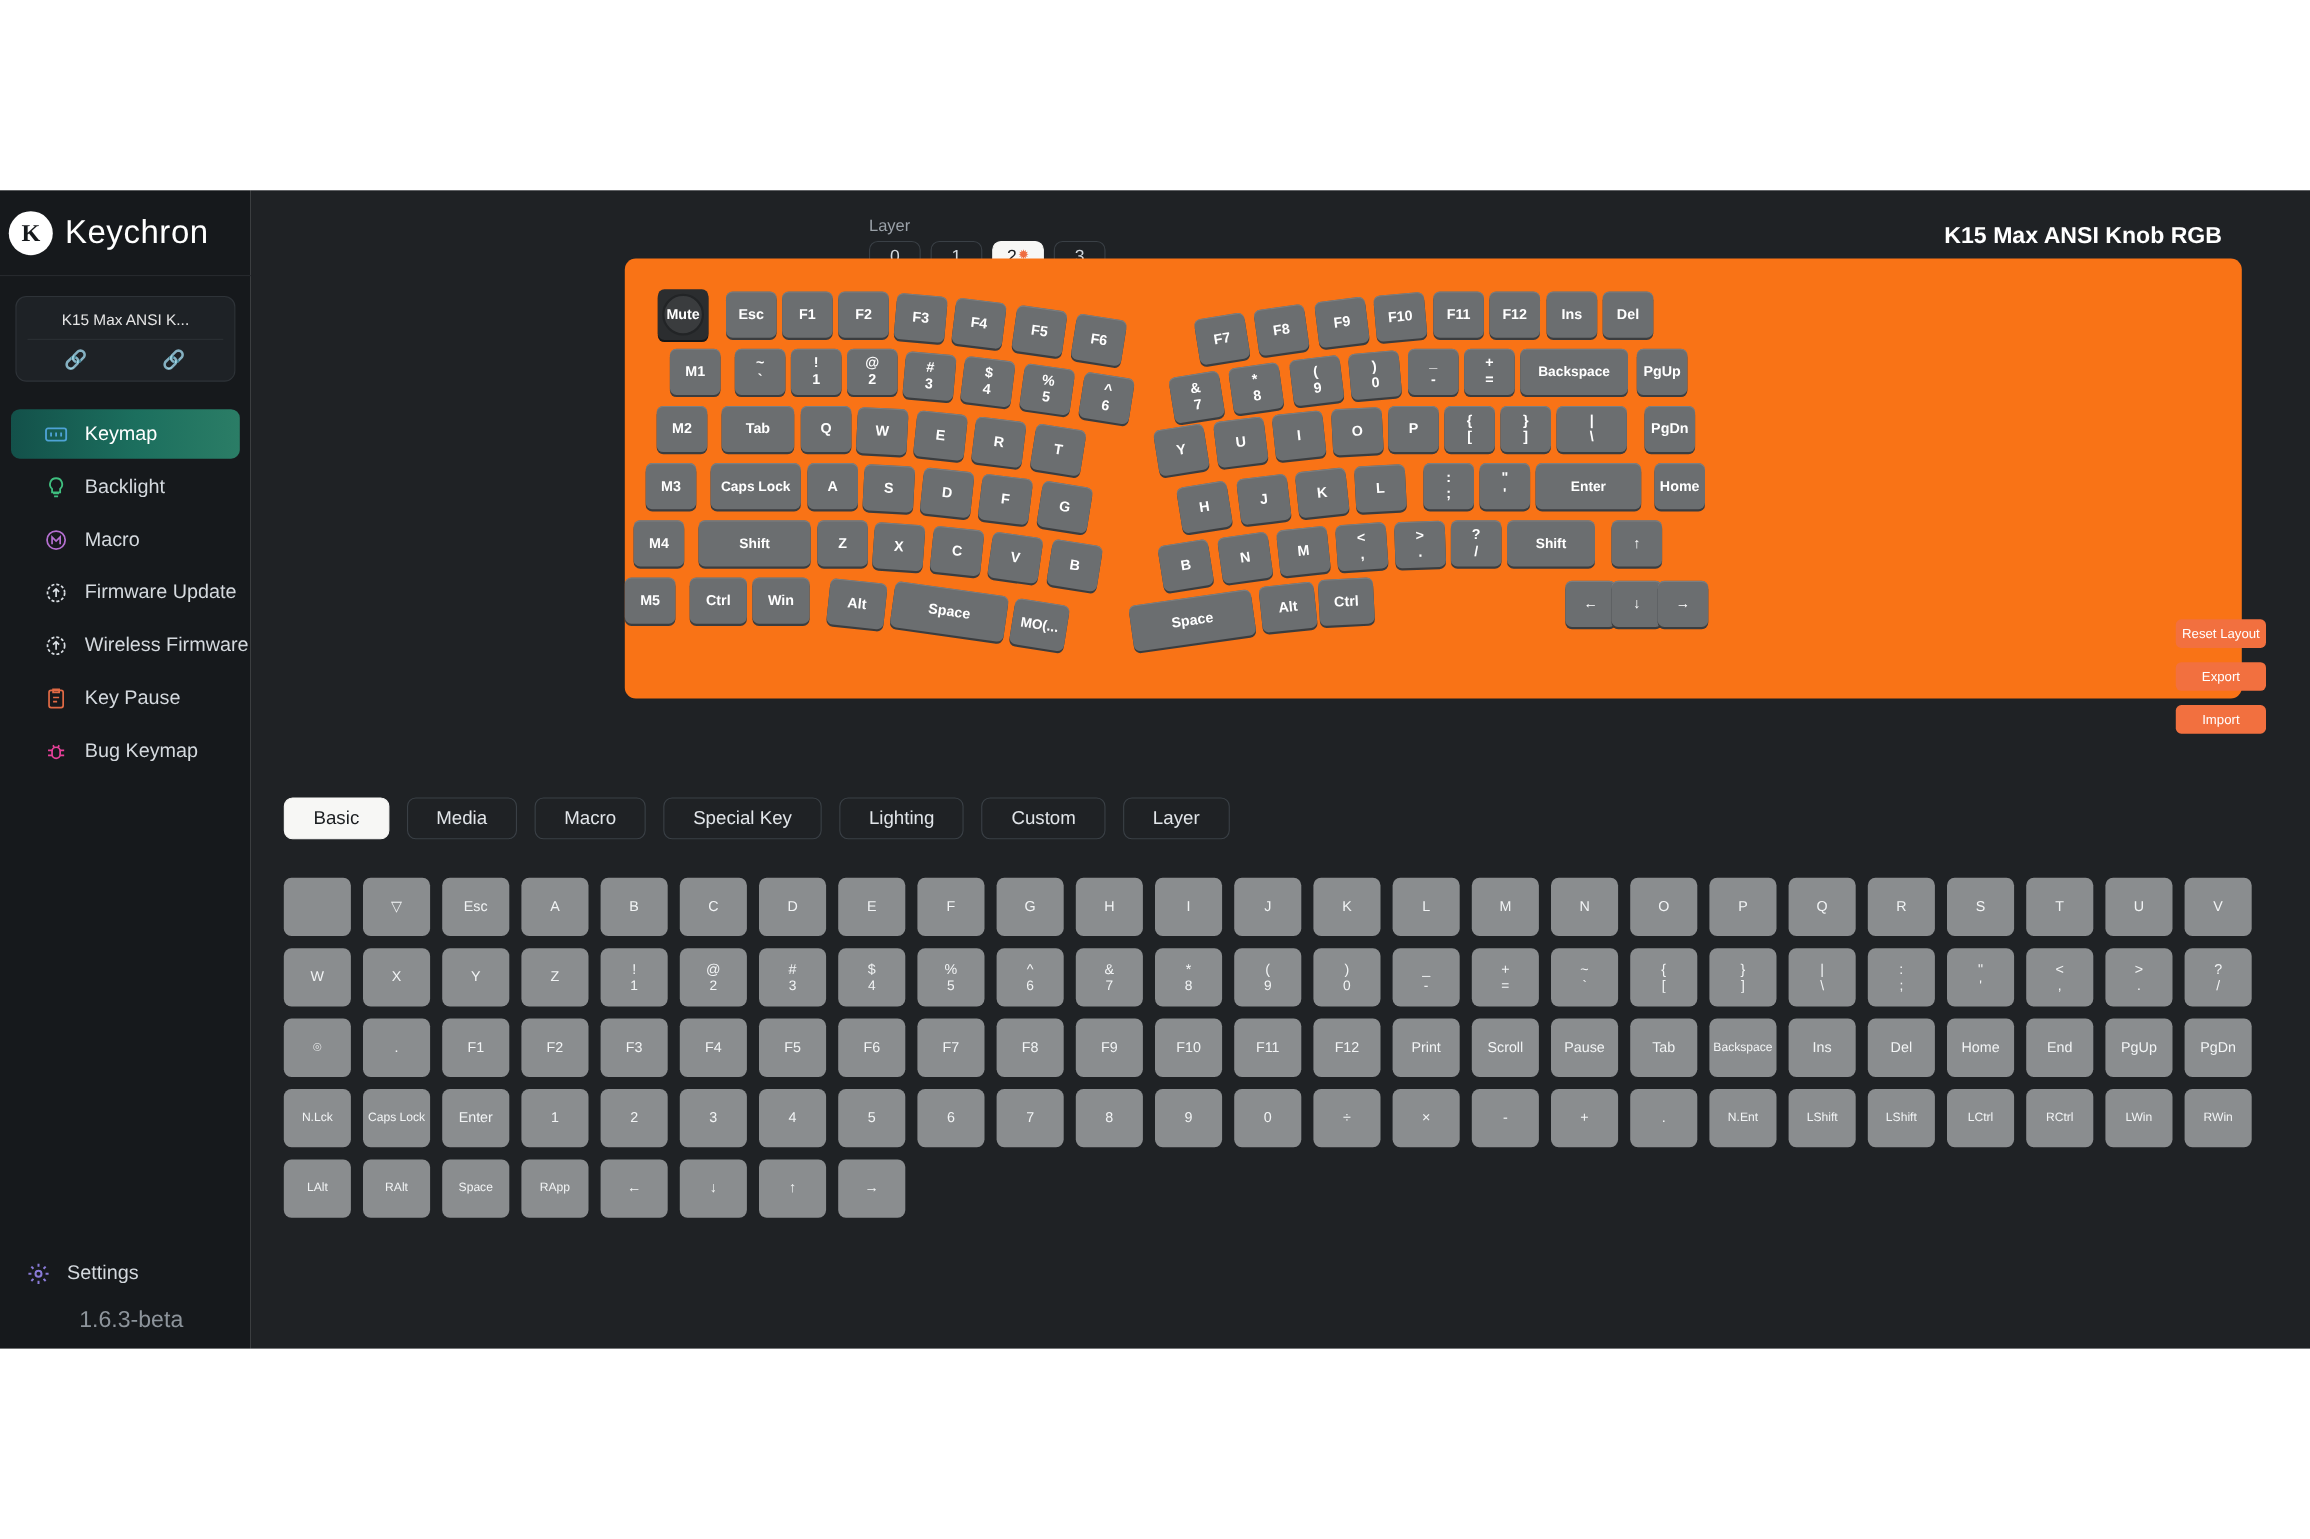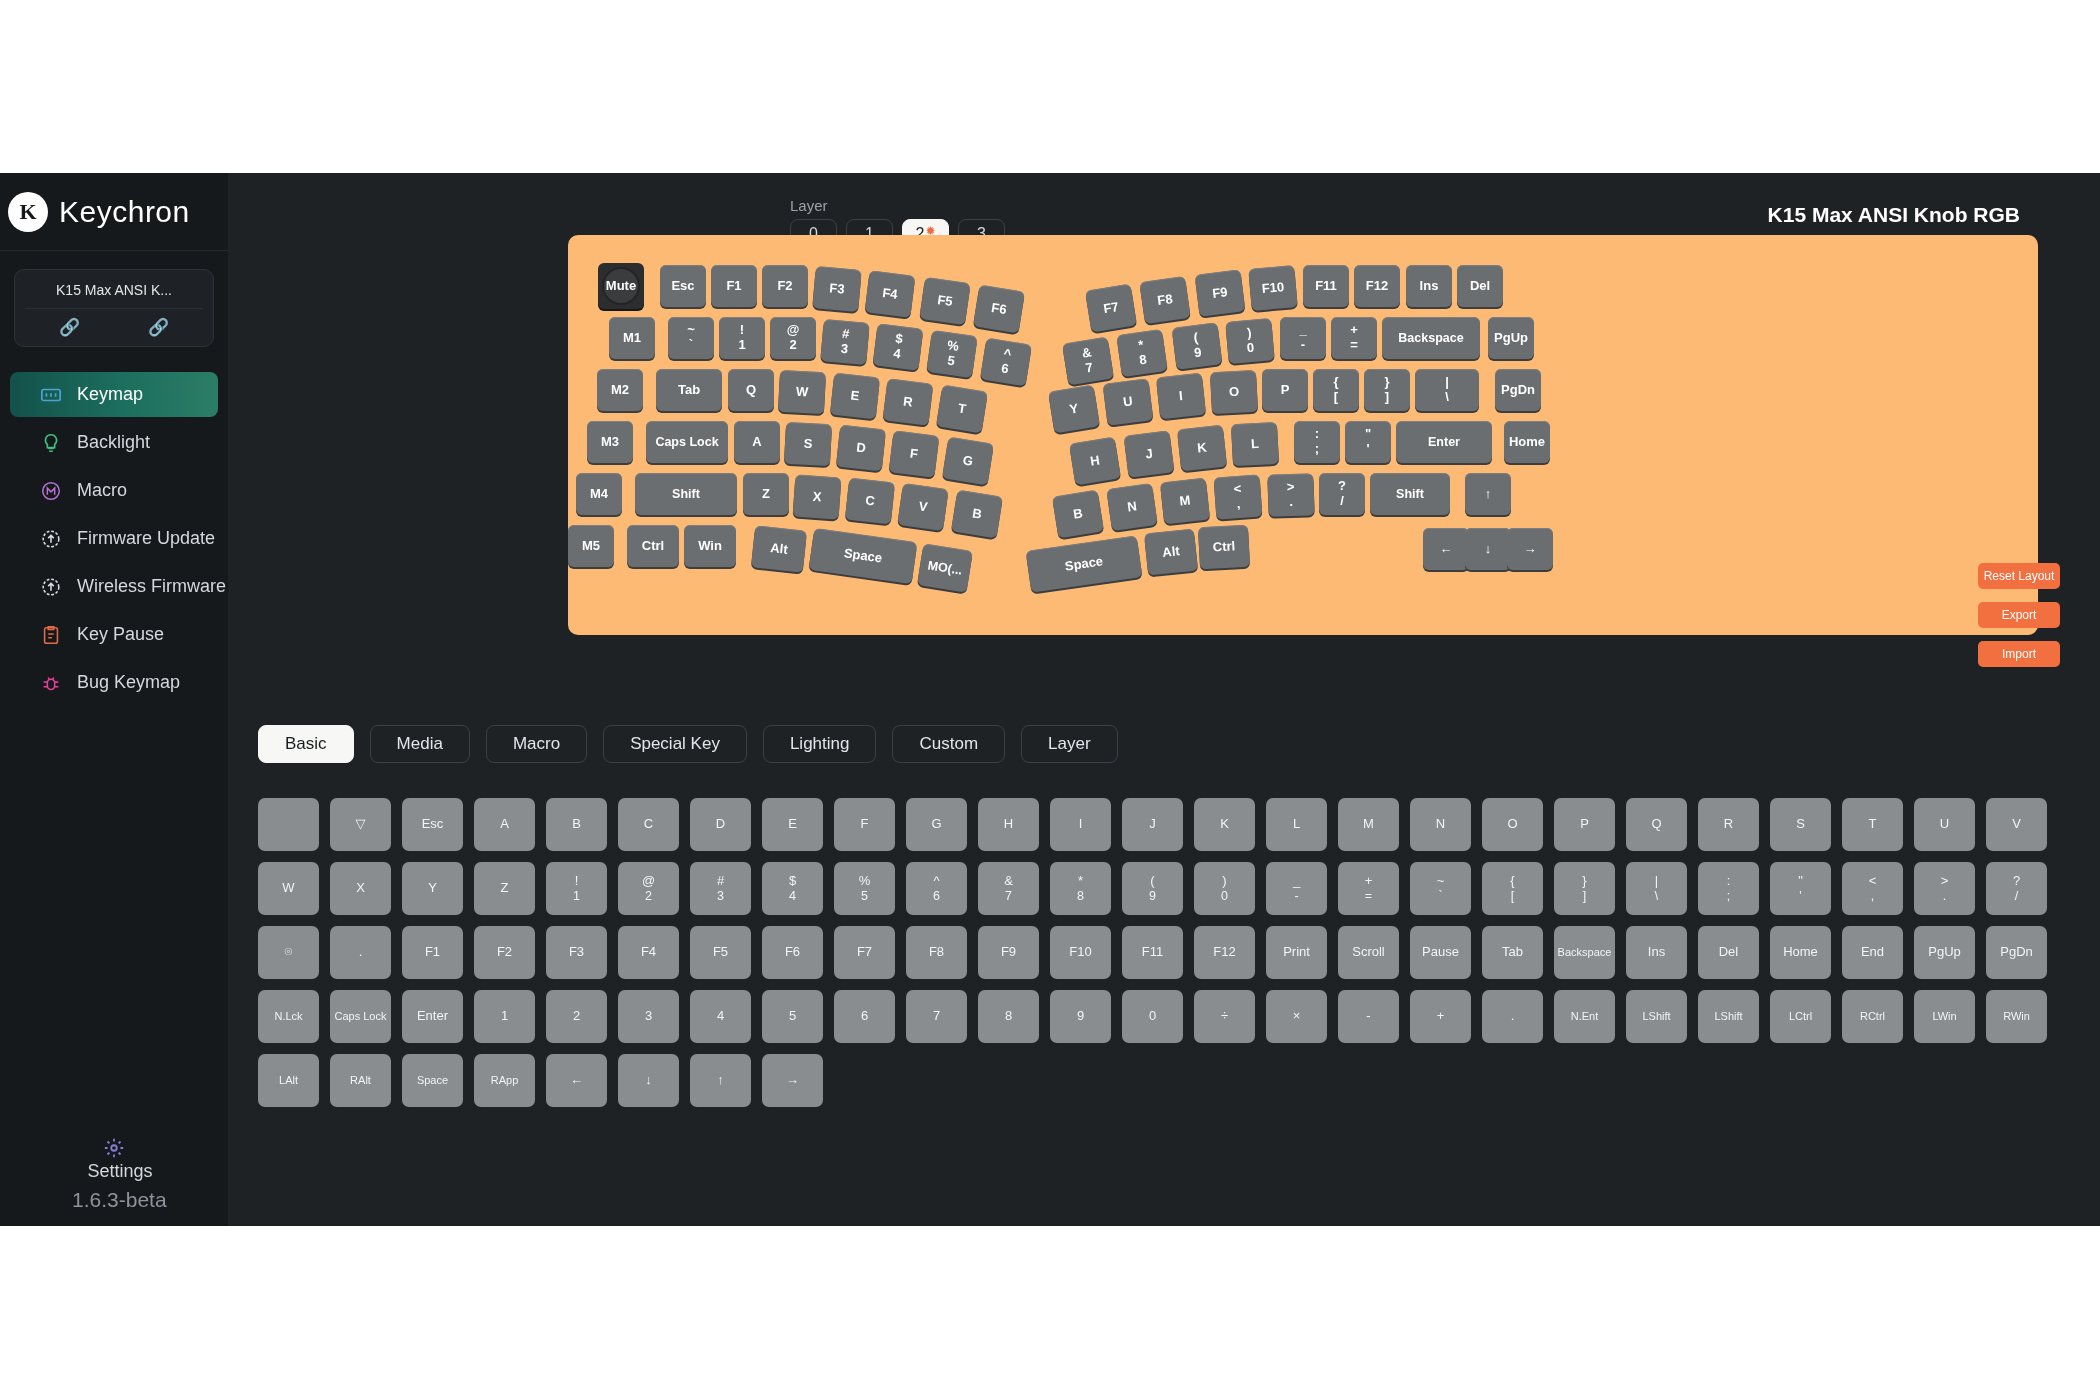--- a/index.html
+++ b/index.html
@@ -74,21 +74,21 @@
   .nav-ico {
     width: 26px; height: 26px; margin-right: 13px;
     display: flex; align-items: center; justify-content: center;
     font-size: 16px; flex-shrink: 0;
   }
   .nav-label { white-space: nowrap; }
   .sidebar-footer { position: absolute; bottom: 0; left: 0; width: 100%; }
   .settings-row {
     display: flex; align-items: center;
     height: 45px; padding-left: 12px; margin: 0 10px;
-    color: #d4d9de; font-size: 18px; cursor: pointer; flex-direction: column;
+    color: #d4d9de; font-size: 18px; cursor: pointer;
   }
   .version {
     color: #8d949b; font-size: 21px;
     padding: 8px 0 14px 72px;
   }
   
   .main {
     flex: 1; height: 1053px;
     background: #1f2225;
     position: relative;
@@ -106,21 +106,21 @@
   .layer-tab.active { background: #f7f7f5; color: #1a1d20; border-color: #f7f7f5; }
   .layer-star { color: #ef6c3f; font-size: 12px; margin-left: 1px; margin-top: -7px; }
   .device-title {
     position: absolute; right: 80px; top: 30px;
     color: #ffffff; font-size: 21px; font-weight: bold;
   }
   
   .plate {
     position: absolute; left: 340px; top: 62px;
     width: 1470px; height: 400px;
-    background: #fdba74; border-radius: 10px;
+    background: #f97316; border-radius: 10px;
   }
   .kbd { position: absolute; left: 0; top: 0; width: 100%; height: 100%; }
   .k {
     position: absolute;
     background: #6b6e70;
     border-radius: 6px;
     box-shadow: 0 2px 0 #3b3d3f, inset 0 1px 0 #7c7f81;
     color: #ffffff;
     font-size: 13px; font-weight: bold;
     display: flex; flex-direction: column;

